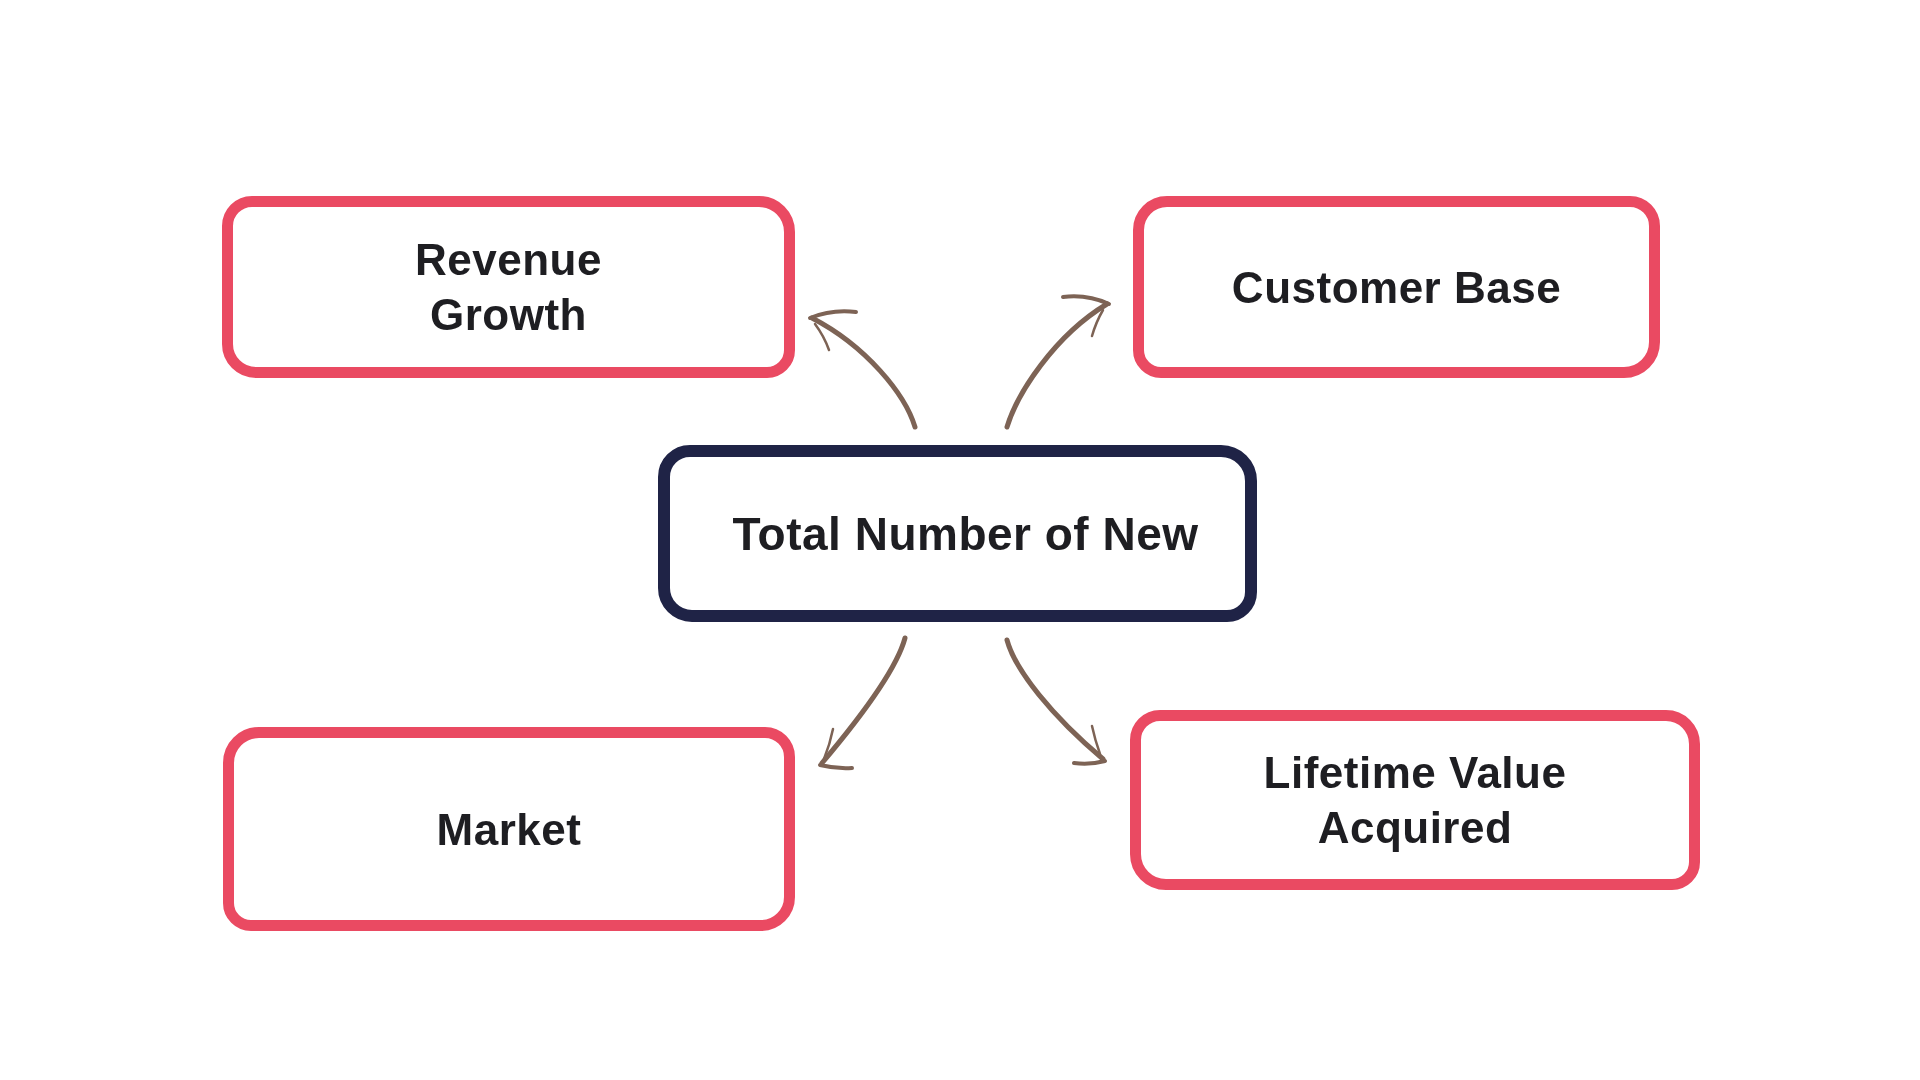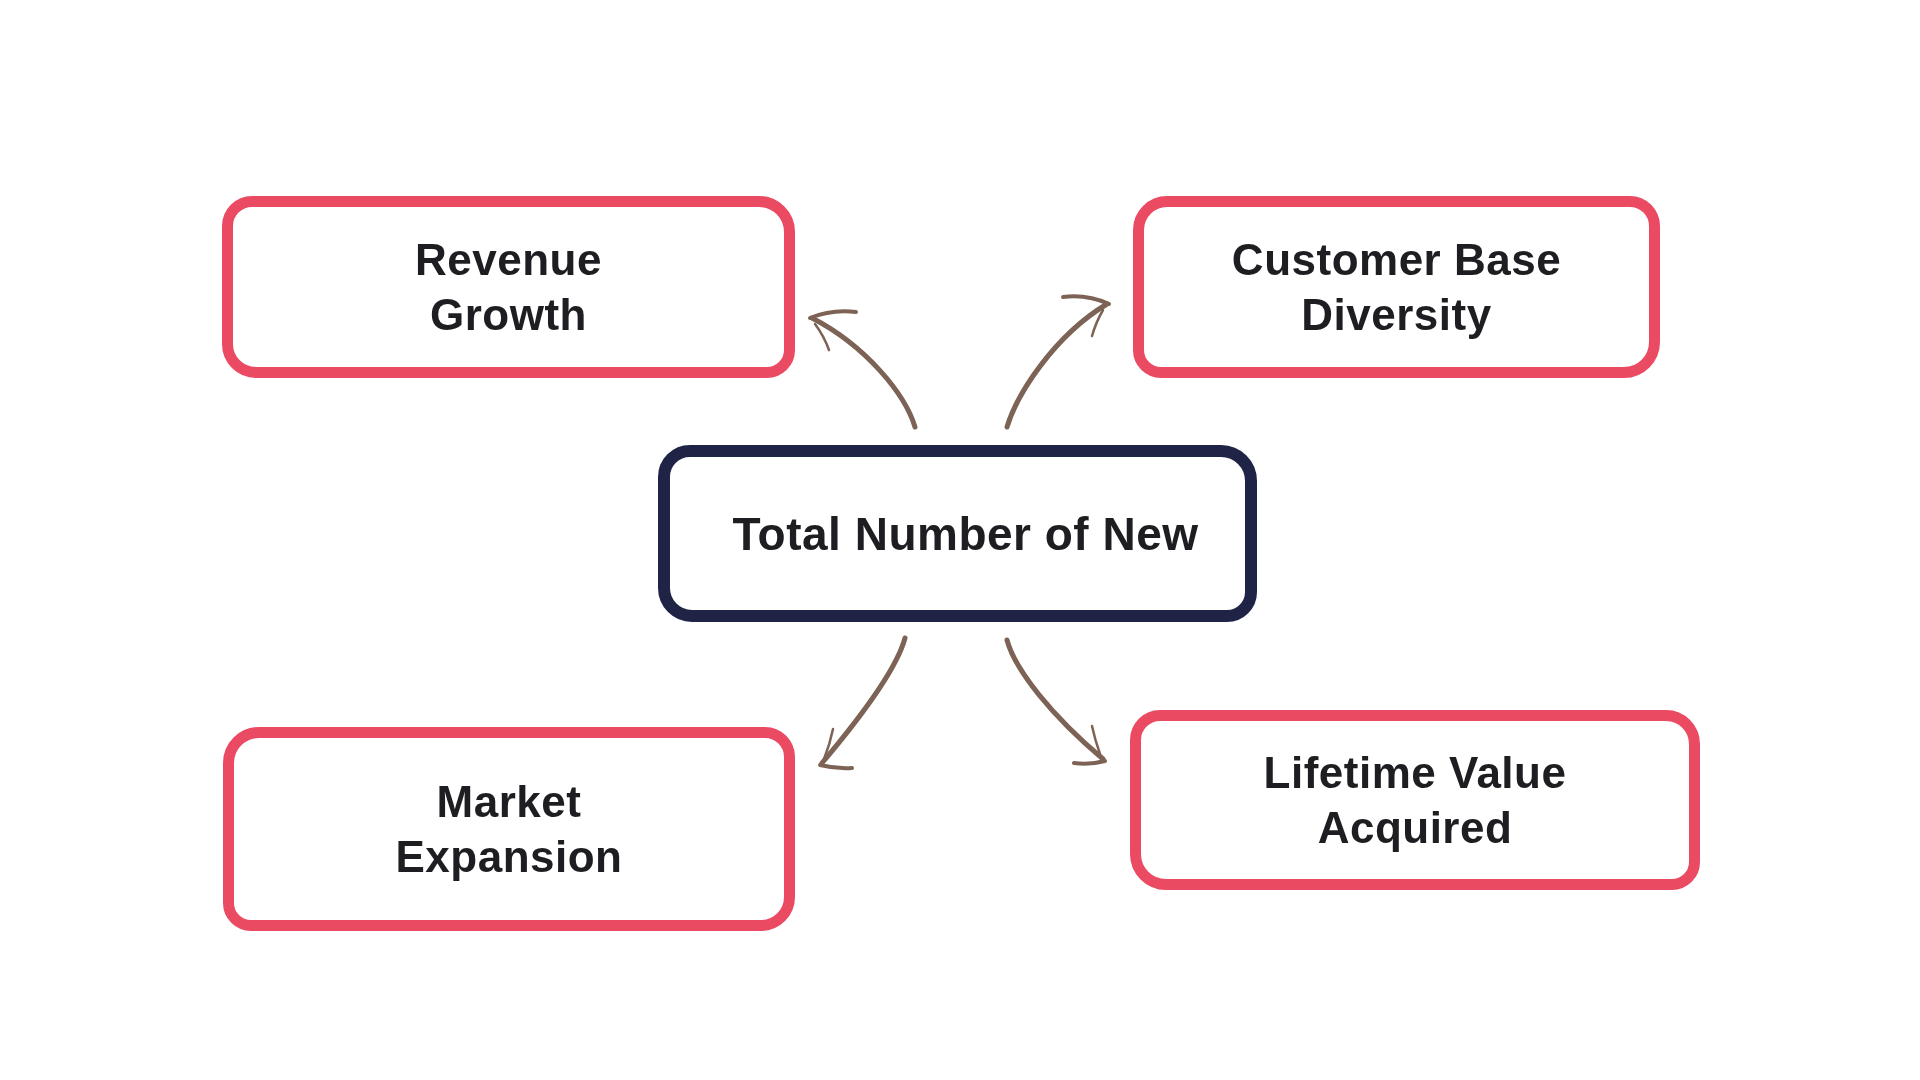--- a/index.html
+++ b/index.html
@@ -101,28 +101,26 @@
   <div class="node satellite" id="node-top-left">
     <div class="label">
       <span>Revenue</span>
       <span>Growth</span>
     </div>
   </div>
 
   <div class="node satellite" id="node-top-right">
     <div class="label">
       <span>Customer Base</span>
-      <span>Diversity</span>
     </div>
   </div>
 
   <div class="node satellite" id="node-bottom-left">
     <div class="label">
       <span>Market</span>
-      <span>Expansion</span>
     </div>
   </div>
 
   <div class="node satellite" id="node-bottom-right">
     <div class="label">
       <span>Lifetime Value</span>
       <span>Acquired</span>
     </div>
   </div>
 

